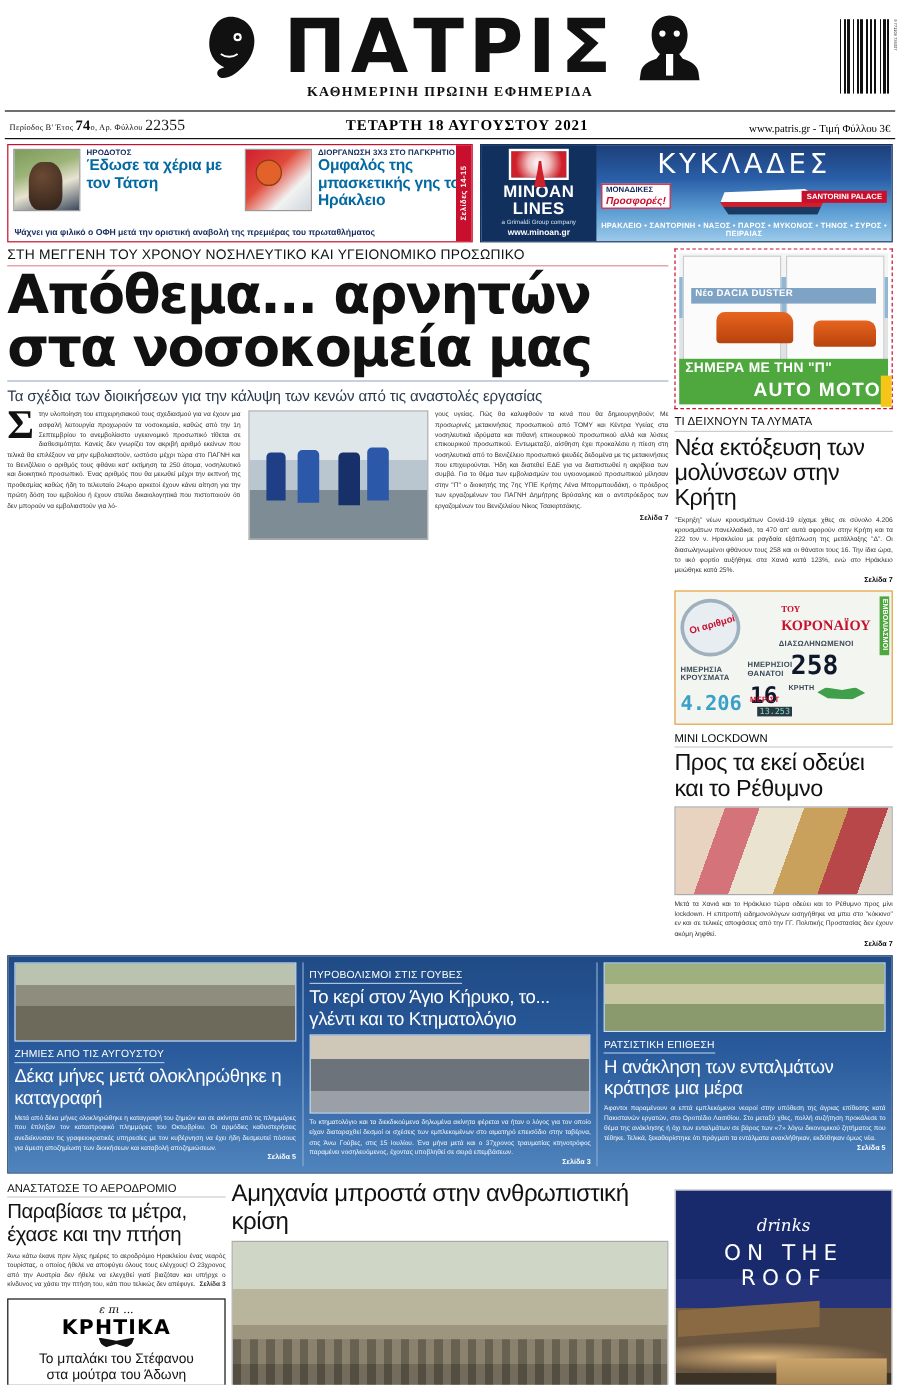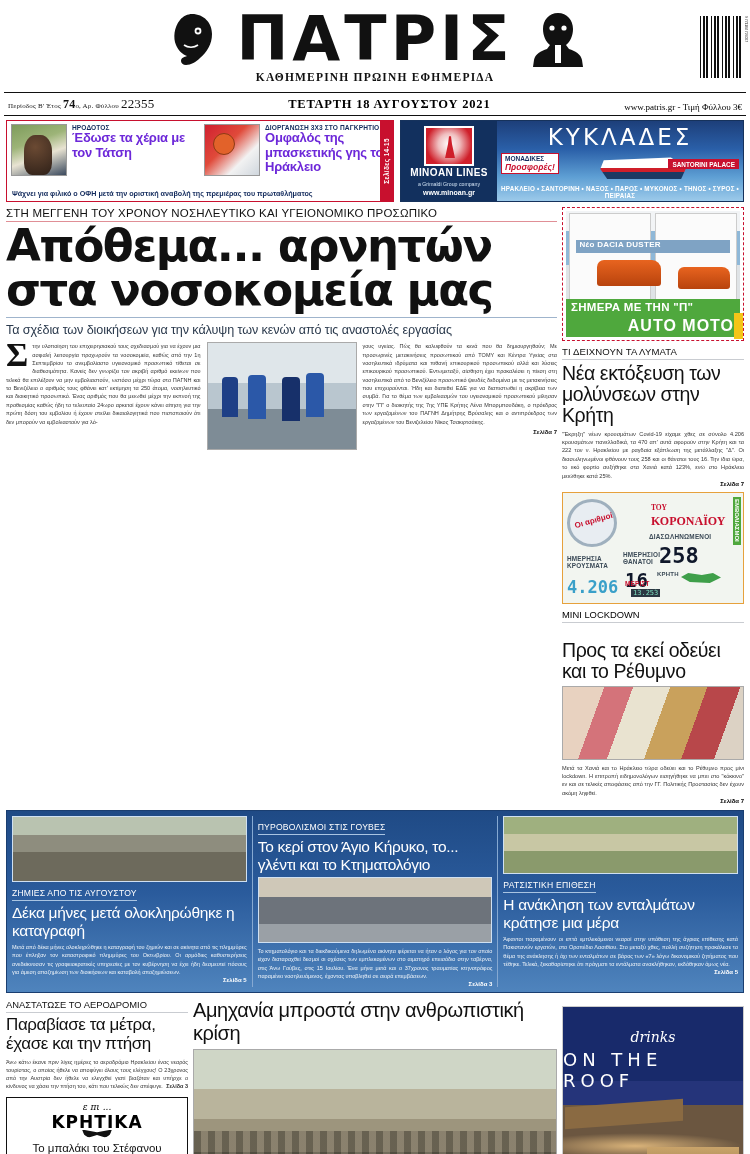--- a/index.html
+++ b/index.html
@@ -41,31 +41,31 @@
   .sports-box { flex:0 0 388px; border:1.6px solid #c8102e; display:flex; flex-direction:column; background:#fff; position:relative;}
   .sports-main{ display:flex; flex:1; }
   .sp-cell{ display:flex; gap:5px; padding:3px 4px; flex:1; }
   .sp-photo{ width:56px; height:52px; border:0.5px solid #999; flex:none;}
   .sp-photo.a{ background:linear-gradient(160deg,#7e9c5c 0%,#9db478 35%,#e8e3d2 60%,#3b4a5e 100%); position:relative;}
   .sp-photo.a::after{content:"";position:absolute;left:12px;top:10px;width:28px;height:40px;border-radius:40% 40% 30% 30%;background:radial-gradient(circle at 40% 30%,#6b4a33,#2e2018);}
   .sp-photo.b{ background:linear-gradient(135deg,#d02030 0%,#e04a3a 40%,#f2f2f2 70%,#cfd6dd 100%); position:relative;}
   .sp-photo.b::after{content:"";position:absolute;left:8px;top:8px;width:20px;height:20px;border-radius:50%;background:#e2622a;border:1px solid #8d3a14;}
   .sp-txt{ flex:1; min-width:0;}
   .sp-kicker{ font-size:6.6px; font-weight:700; color:#122a5c; letter-spacing:.1px; white-space:nowrap;}
-  .sp-head{ font-size:13px; font-weight:700; color:#6d28d9; line-height:1.13; letter-spacing:-.2px;}
+  .sp-head{ font-size:13px; font-weight:700; color:#0369a1; line-height:1.13; letter-spacing:-.2px;}
   .sports-foot{ font-size:7.2px; font-weight:700; color:#122a5c; padding:2px 5px 3px 5px; border-top:0px; }
   .sports-side{ position:absolute; right:0; top:0; bottom:0; width:13px; background:#c8102e; color:#fff;
      font-size:6.4px; font-weight:700; display:flex; align-items:center; justify-content:center;}
   .sports-side span{ writing-mode:vertical-rl; transform:rotate(180deg); letter-spacing:.4px;}
 
   .minoan { flex:1; border:1px solid #16325c; background:linear-gradient(180deg,#1d3f7a 0%,#2a5fa8 35%,#5e9fd4 70%,#9ccaea 100%); display:flex; position:relative; overflow:hidden;}
   .mn-left{ flex:0 0 96px; background:#12305e; display:flex; flex-direction:column; align-items:center; justify-content:center; gap:2px; padding:3px;}
   .mn-logo{ width:50px; height:40px; background:radial-gradient(circle at 50% 45%,#ffffff 0%,#f0bfc0 35%,#cf1f2a 75%); border:2px solid #fff; position:relative;}
   .mn-logo::after{content:"";position:absolute;left:19px;top:8px;width:10px;height:22px;background:#cf1f2a;clip-path:polygon(40% 0,60% 0,70% 35%,100% 100%,0 100%,30% 35%);}
-  .mn-name{ color:#fff; font-size:10px; font-weight:700; line-height:1.05; text-align:center; letter-spacing:.4px;}
+  .mn-name{ color:#fff; font-size:14px; font-weight:700; line-height:1.05; text-align:center; letter-spacing:.4px;}
   .mn-tag{ color:#cfe0f2; font-size:5.2px; text-align:center;}
   .mn-url{ color:#fff; font-size:7px; font-weight:700; text-align:center;}
   .mn-right{ flex:1; position:relative; padding:2px 4px;}
   .mn-title{ color:#fff; font-size:23px; font-weight:400; letter-spacing:3px; text-align:center; font-family:"DejaVu Sans",sans-serif; margin-top:1px;}
   .mn-badge{ position:absolute; left:4px; top:32px; background:#fff; border:1px solid #c8102e; padding:1px 3px; }
   .mn-badge .l1{ font-size:6.5px; font-weight:700; color:#122a5c;}
   .mn-badge .l2{ font-size:8.5px; font-weight:700; color:#c8102e; font-style:italic;}
   .mn-sp{ position:absolute; right:4px; top:38px; background:#c8102e; color:#fff; font-size:6.4px; font-weight:700; padding:1.5px 4px;}
   .mn-ship{ position:absolute; left:42%; top:34px; width:86px; height:24px;
     background:linear-gradient(180deg,#ffffff 0 55%, #cf1f2a 55% 72%, #1b3a63 72% 100%);
@@ -152,24 +152,24 @@
   .kr-ttl{ font-family:"DejaVu Sans",sans-serif; font-weight:700; font-size:17px; letter-spacing:1px; position:relative; display:inline-block;}
   .kr-mous{ display:block; width:30px; height:9px; margin:-2px auto 0 auto; background:#111; border-radius:0 0 50% 50%/0 0 100% 100%; clip-path:polygon(0 0,50% 30%,100% 0,88% 100%,50% 60%,12% 100%);}
   .kr-txt{ font-size:11.5px; line-height:1.18; margin-top:3px; color:#111;}
 
   .lc-bighead{ font-size:20px; color:#111; letter-spacing:-.4px; padding-bottom:4px;}
   .lc-bigphoto{ width:100%; height:152px; border:0.5px solid #aaa;
      background:linear-gradient(180deg,#cfd6c6 0 26%,#b9b49c 26% 46%,#9d957d 46% 68%,#6e6a58 68% 100%); position:relative; overflow:hidden;}
   .lc-bigphoto::after{content:"";position:absolute;left:0;right:0;bottom:0;height:46%;
      background:repeating-linear-gradient(90deg,rgba(60,55,45,.55) 0 7px,rgba(120,110,95,.5) 7px 14px);}
 
-  .mini-kicker{ font-size:9.4px; border-bottom:1px solid #c9ccd1; padding-bottom:2px; margin-bottom:17px;}
+  .mini-kicker{ font-size:9.4px; border-bottom:1px solid #c9ccd1; padding-bottom:2px; margin-bottom:3px;}
   .roof-ad{ margin-top:7px; border:0.5px solid #ccc; height:248px; background:linear-gradient(180deg,#182a6b 0 30%,#25347a 30% 40%,#6b5640 40% 62%,#3b3326 62% 100%); position:relative; overflow:hidden;}
   .ra-script{ position:absolute; top:22px; left:0; right:0; text-align:center; color:#fff; font-family:"DejaVu Serif",serif; font-style:italic; font-size:14px;}
-  .ra-main{ position:absolute; top:42px; left:0; right:0; color:#fff; font-size:18px; letter-spacing:5px; font-family:"DejaVu Sans",sans-serif;}
+  .ra-main{ position:absolute; top:42px; left:0; right:0; text-align:center; color:#fff; font-size:18px; letter-spacing:5px; font-family:"DejaVu Sans",sans-serif;}
   .ra-pergola{ position:absolute; left:2px; top:96px; width:118px; height:22px; background:#8a6a42; transform:skewY(-4deg);}
   .ra-bar{ position:absolute; right:4px; top:140px; width:92px; height:42px; background:linear-gradient(180deg,#caa46a,#8a6a42);}
   .ra-glow{ position:absolute; left:0; right:0; top:126px; height:26px; background:radial-gradient(ellipse at 40% 50%, rgba(255,210,140,.75), transparent 70%);}
 </style>
 </head>
 <body>
 
 <div class="page">
 
   <div class="masthead">

